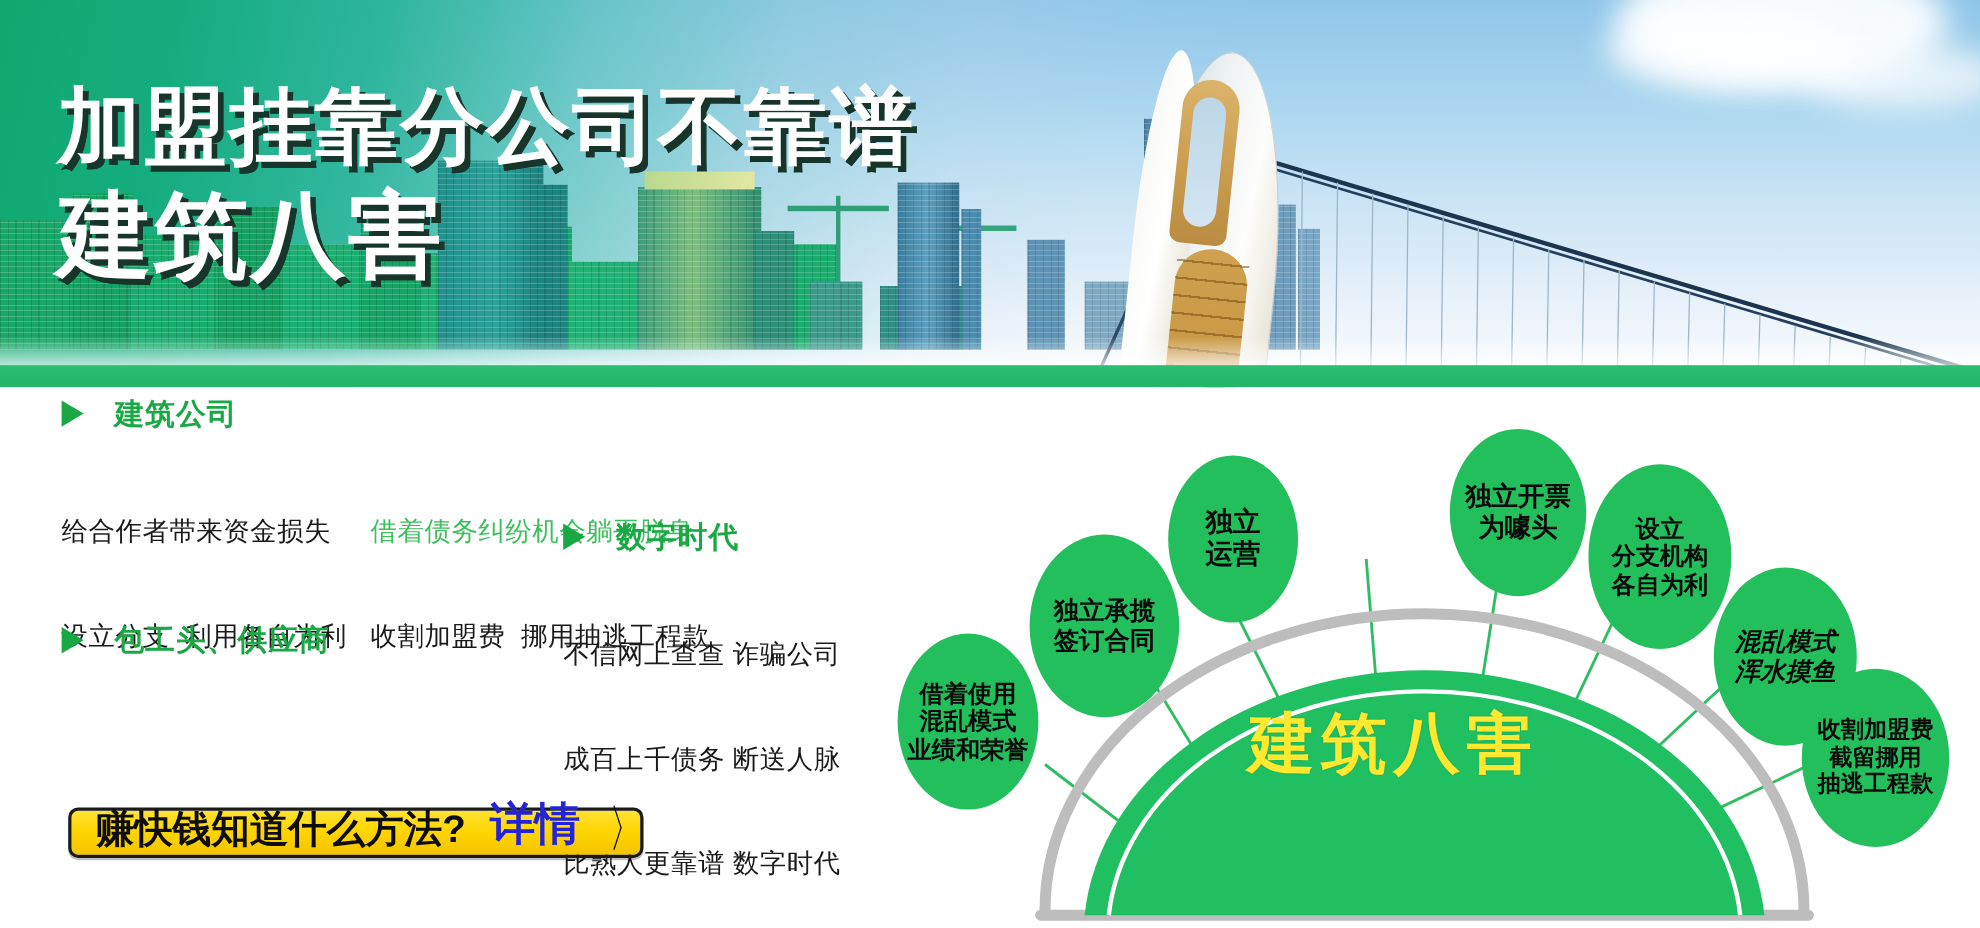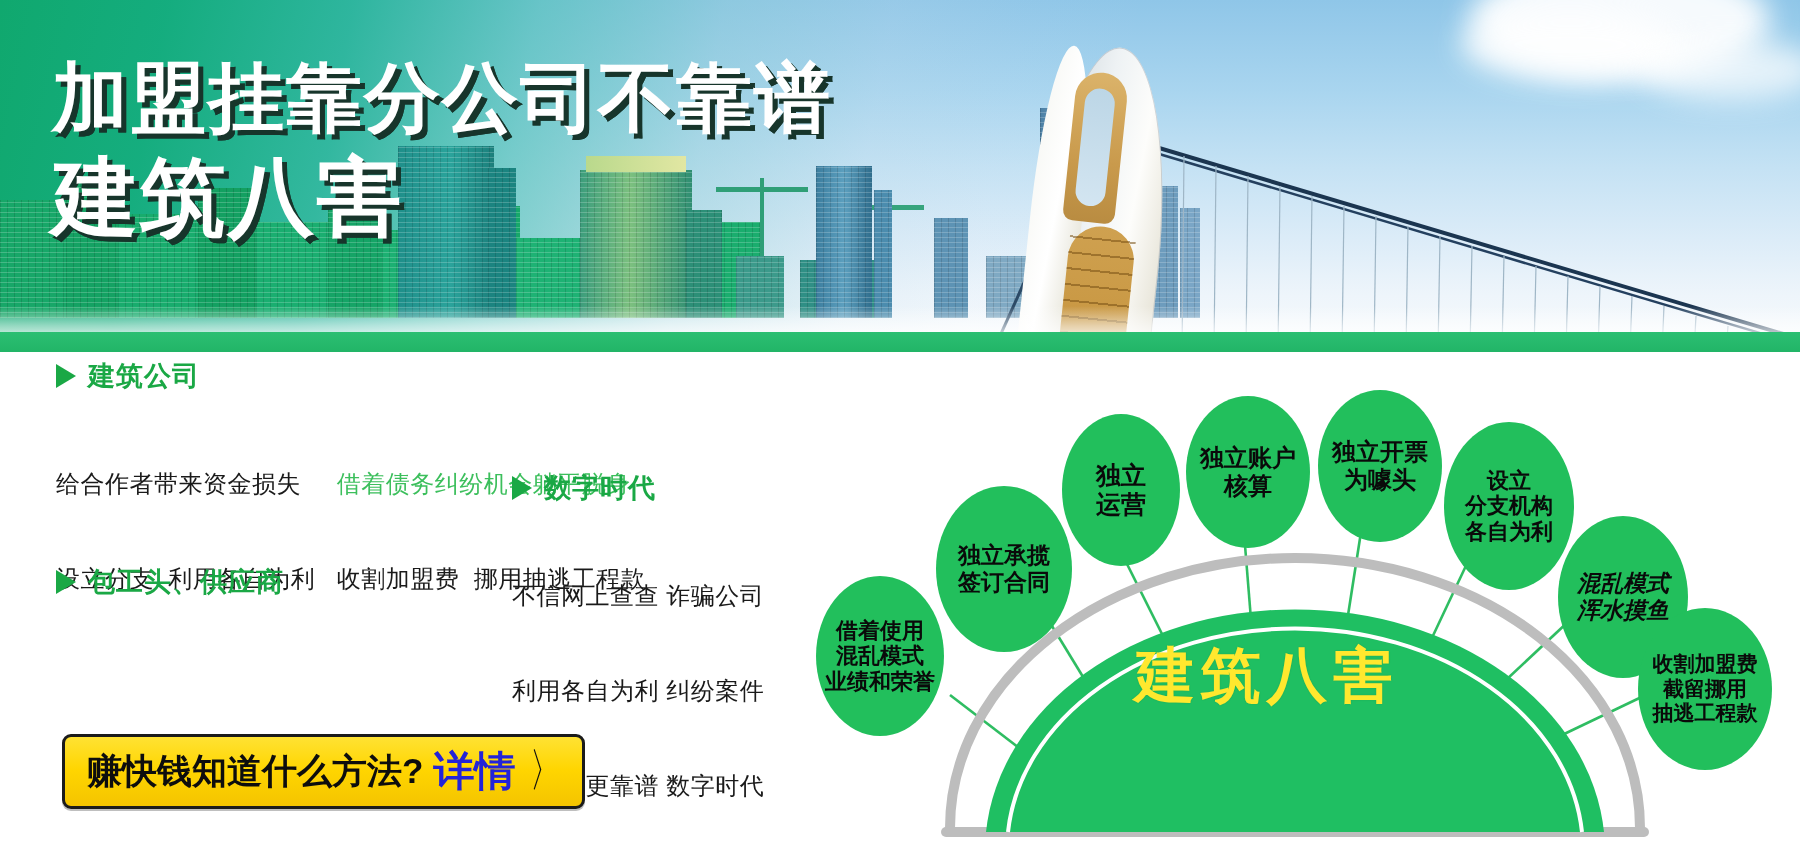--- a/index.html
+++ b/index.html
@@ -79,39 +79,41 @@
   .banner-bottom{position:absolute;left:0;bottom:0;width:1800px;height:20px;
     background:linear-gradient(180deg,#2bbf72 0%,#22b567 100%);}
   .banner-haze{position:absolute;left:0;bottom:18px;width:1800px;height:28px;
     background:linear-gradient(180deg,rgba(255,255,255,0) 0%,rgba(255,255,255,.55) 70%,rgba(255,255,255,.75) 100%);}
 
   .headline{position:absolute;left:52px;top:58px;z-index:6;}
   .headline .l1,.headline .l2{
     color:#ffffff;font-weight:bold;letter-spacing:2px;line-height:1.05;
     text-shadow:5px 5px 0 #17352b, 5px 5px 0 #17352b;
     white-space:nowrap;
+    margin-top:18px;
   }
   .headline .l1{font-size:76px;}
   .headline .l2{font-size:86px;margin-top:14px;}
 
   
   .left{position:absolute;left:0;top:352px;width:800px;height:492px;}
   .sec{position:absolute;left:56px;}
-  .sec-h{display:flex;align-items:center;gap:12px;}
+  .sec-h{display:flex;align-items:center;gap:28px;}
   .tri{width:0;height:0;border-left:20px solid #1aa845;border-top:12px solid transparent;border-bottom:12px solid transparent;flex:none;}
   .sec-t{font-size:27px;font-weight:bold;color:#1aa845;letter-spacing:1px;}
   .sec-b{font-size:24px;color:#1a1a1a;line-height:1.32;margin-top:11px;white-space:pre;letter-spacing:.5px;}
   .sec-b .hl{color:#3cbf5c;}
 
   .cta{
-    position:absolute;left:62px;top:382px;width:523px;height:75px;
+    position:absolute;left:62px;top:382px;width:523px;height:46px;
     border:3px solid #1b1b1b;border-radius:9px;
     background:linear-gradient(180deg,#ffe233 0%,#ffd500 48%,#f4c400 100%);
-    display:flex;align-items:center;box-sizing:border-box;padding-left:22px;
+    display:flex;align-items:flex-end;box-sizing:border-box;padding-left:22px;
     box-shadow:0 2px 0 rgba(0,0,0,.25);
+    gap:12px;
   }
   .cta .t1{font-size:35px;font-weight:bold;color:#0d0d0d;letter-spacing:0px;white-space:nowrap;}
   .cta .t2{font-size:41px;font-weight:bold;color:#2323d8;margin-left:10px;white-space:nowrap;}
   .cta .chev{margin-left:14px;font-size:32px;color:#101010;font-weight:300;transform:scaleY(1.45);}
 
   
   .diagram{position:absolute;left:790px;top:340px;width:1010px;height:504px;}
   .diagram svg{position:absolute;left:0;top:0;}
   .bub{
     position:absolute;border-radius:50%;
@@ -302,21 +304,21 @@
       </div>
     </div>
 
     <div class="sec" style="left:512px;top:118px;">
       <div class="sec-h">
         <span class="tri"></span>
         <span class="sec-t">数字时代</span>
       </div>
       <div class="sec-b">
         <div>不信网上查查 诈骗公司</div>
-        <div>利用各自为利 纠纷案件</div>
+        <div>成百上千债务 断送人脉</div>
         <div>比熟人更靠谱 数字时代</div>
       </div>
     </div>
 
     <div class="cta">
       <span class="t1">赚快钱知道什么方法?</span>
       <span class="t2">详情</span>
       <span class="chev">〉</span>
     </div>
   </div>
@@ -347,22 +349,20 @@
     <div class="bub" style="left:26px;top:236px;width:128px;height:160px;font-size:22px;">借着使用
 混乱模式
 业绩和荣誉</div>
 
     <div class="bub" style="left:146px;top:146px;width:136px;height:166px;font-size:23px;">独立承揽
 签订合同</div>
 
     <div class="bub" style="left:272px;top:74px;width:118px;height:152px;font-size:25px;">独立
 运营</div>
 
-    <div class="bub" style="left:396px;top:56px;width:124px;height:152px;font-size:24px;">独立账户
-核算</div>
 
     <div class="bub" style="left:528px;top:50px;width:124px;height:152px;font-size:24px;">独立开票
 为噱头</div>
 
     <div class="bub" style="left:654px;top:82px;width:130px;height:168px;font-size:22px;">设立
 分支机构
 各自为利</div>
 
     <div class="bub" style="left:768px;top:176px;width:130px;height:162px;font-size:23px;font-style:italic;">混乱模式
 浑水摸鱼</div>

